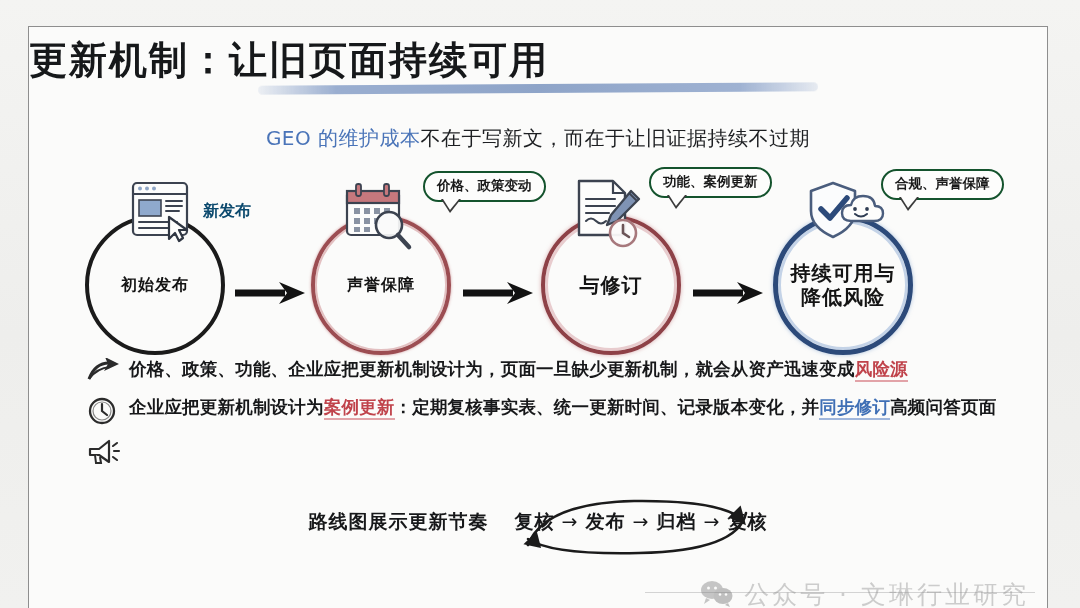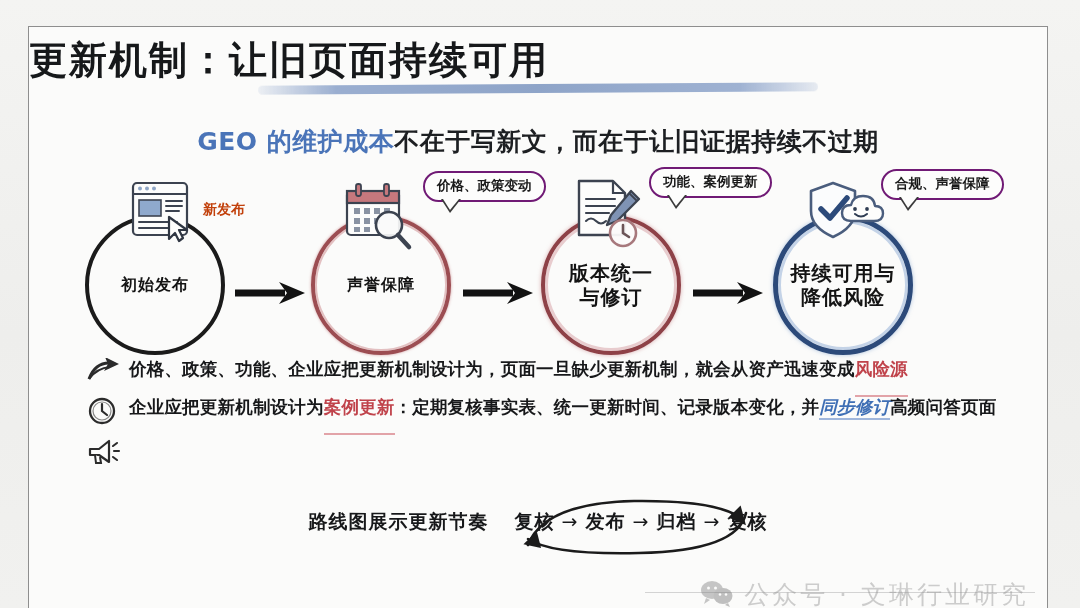--- a/index.html
+++ b/index.html
@@ -36,21 +36,21 @@
   }
   .title-underline{
     width:560px;height:9px;margin:2px auto 0;
     background:linear-gradient(90deg,rgba(150,170,205,.15) 0%,#9aaed0 14%,#8ea4c8 50%,#9fb2d2 86%,rgba(150,170,205,.2) 100%);
     border-radius:6px;
     transform:rotate(-0.35deg);
     filter:blur(.4px);
   }
   .subtitle{
     position:absolute;left:0;right:0;top:98px;text-align:center;
-    font-size:25px;font-weight:700;color:#1d1f22;letter-spacing:.5px;
+    font-size:20px;font-weight:400;color:#1d1f22;letter-spacing:.5px;
     font-family:"DejaVu Sans","Liberation Sans",sans-serif;
   }
   .subtitle .accent{color:#4a74b8;}
 
   
   .flow{position:absolute;left:0;top:160px;width:1020px;height:185px;}
   .node{position:absolute;width:140px;height:140px;top:28px;}
   .node .ring{
     position:absolute;inset:0;border-radius:50%;
     box-sizing:border-box;
@@ -66,51 +66,51 @@
     font-family:"DejaVu Sans","Liberation Sans",sans-serif;
   }
   .node-label.two{font-size:20px;}
 
   
   .arrow{position:absolute;top:94px;width:72px;height:24px;}
 
   
   .bubble{
     position:absolute;
-    border:2px solid #701a75;border-radius:26px;
+    border:2px solid #14532d;border-radius:26px;
     background:#fdfdfc;padding:4px 12px 5px;
     font-size:13.5px;font-weight:700;color:#1a1a1a;white-space:nowrap;
     font-family:"DejaVu Sans","Liberation Sans",sans-serif;
   }
   .bubble:after{
     content:"";position:absolute;left:16px;bottom:-13px;
     width:0;height:0;border-left:9px solid transparent;border-right:11px solid transparent;
     border-top:14px solid #3a3a3a;
   }
   .bubble:before{
     content:"";position:absolute;left:18px;bottom:-10px;z-index:2;
     width:0;height:0;border-left:7px solid transparent;border-right:9px solid transparent;
     border-top:11px solid #fdfdfc;
   }
   .tag-plain{
-    position:absolute;font-size:14px;font-weight:700;color:#c2410c;white-space:nowrap;
+    position:absolute;font-size:16px;font-weight:700;color:#0c4a6e;white-space:nowrap;
     font-family:"DejaVu Sans","Liberation Sans",sans-serif;
   }
   .node-icon{position:absolute;}
 
   
   .bullets{position:absolute;left:58px;top:330px;width:920px;}
   .brow{display:flex;align-items:flex-start;margin-bottom:7px;min-height:30px;}
   .bicon{width:42px;flex:0 0 42px;padding-top:1px;}
   .btext{
     font-size:17.5px;font-weight:700;color:#17181a;line-height:1.42;letter-spacing:.2px;
     font-family:"DejaVu Sans","Liberation Sans",sans-serif;
   }
-  .hl-red{color:#c0434b;border-bottom:2px solid #e2a3a8;padding-bottom:16px;}
-  .hl-blue{color:#3f6fb5;border-bottom:2px solid #9fb6dc;padding-bottom:1px;font-style:italic;}
+  .hl-red{color:#c0434b;border-bottom:2px solid #e2a3a8;padding-bottom:1px;}
+  .hl-blue{color:#3f6fb5;border-bottom:2px solid #9fb6dc;padding-bottom:1px;}
 
   
   .roadmap{position:absolute;left:0;right:0;top:468px;text-align:center;}
   .roadmap-inner{display:inline-block;position:relative;padding:14px 0 14px;}
   .rm-text{
     font-size:19px;font-weight:700;color:#17181a;letter-spacing:1px;white-space:nowrap;
     font-family:"DejaVu Sans","Liberation Sans",sans-serif;
   }
   .rm-gap{display:inline-block;width:26px;}
   .rm-arrow{display:inline-block;margin:0 7px;font-weight:400;}
@@ -204,21 +204,20 @@
     <div class="arrow" style="left:434px;">
       <svg width="72" height="24" viewBox="0 0 72 24">
         <path d="M0 12 H50" stroke="#121212" stroke-width="7" stroke-linecap="butt"></path>
         <path d="M44 1 L70 12 L44 23 L52 12 Z" fill="#121212"></path>
       </svg>
     </div>
 
     <div class="node" style="left:512px;">
       <div class="ring rose2"></div>
       <div class="node-label two">
-        <div>版本统一</div>
         <div>与修订</div>
       </div>
       <div class="node-icon" style="left:28px;top:-40px;">
         <svg width="78" height="78" viewBox="0 0 78 78">
           <path d="M10 6 H44 L56 18 V60 H10 Z" fill="#fdfdfc" stroke="#3c4350" stroke-width="2.4" stroke-linejoin="round"></path>
           <path d="M44 6 V18 H56" fill="none" stroke="#3c4350" stroke-width="2.2"></path>
           <path d="M17 24 H46 M17 31 H46 M17 38 H40" stroke="#3c4350" stroke-width="2.1" stroke-linecap="round"></path>
           <path d="M17 46 q5 -5 10 0 t10 0" fill="none" stroke="#3c4350" stroke-width="2.1" stroke-linecap="round"></path>
           <path d="M62 16 L70 24 L48 46 L38 50 L42 40 Z" fill="#7f93b4" stroke="#3c4350" stroke-width="2.3" stroke-linejoin="round"></path>
           <path d="M60 18 L68 26" stroke="#3c4350" stroke-width="1.8"></path>

